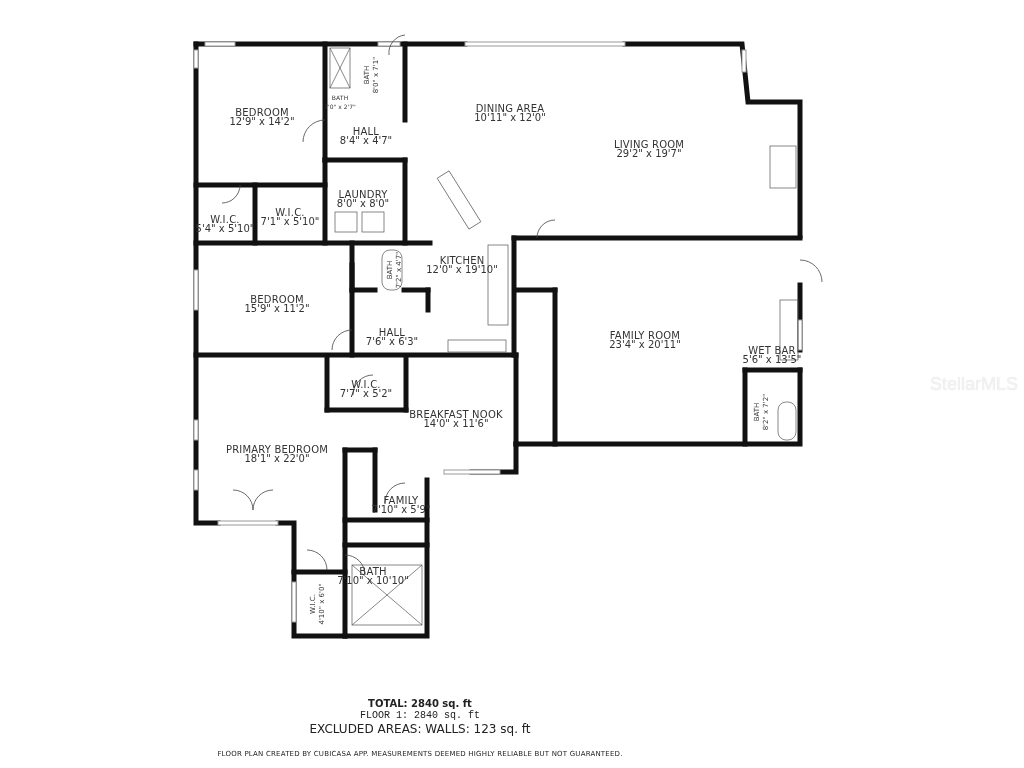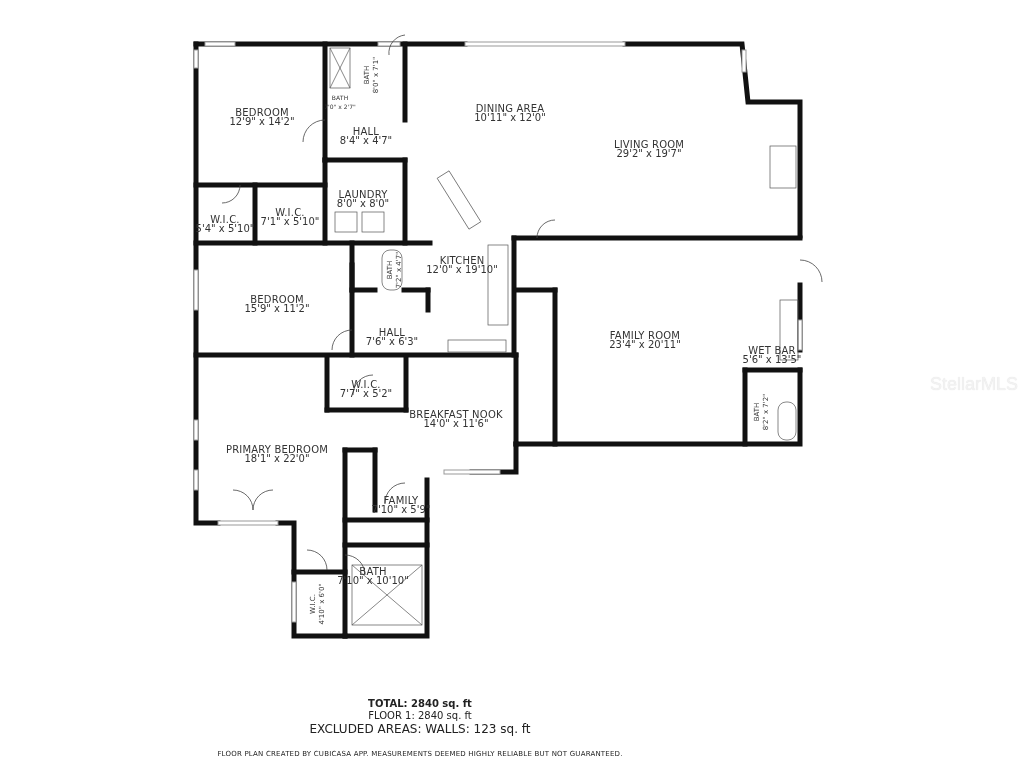--- a/index.html
+++ b/index.html
@@ -4,21 +4,21 @@
 <style>
   html,body{margin:0;padding:0;background:#fff;}
   body{width:1024px;height:768px;position:relative;overflow:hidden;font-family:"DejaVu Sans",sans-serif;color:#222;}
   svg{position:absolute;left:0;top:0;}
   .label{position:absolute;text-align:center;font-size:10px;line-height:9px;color:#333;white-space:nowrap;transform:translateX(-50%);}
   .label .n{display:block;letter-spacing:0.2px;}
   .label .d{display:block;}
   .vlabel{position:absolute;font-size:7px;line-height:9px;color:#333;white-space:nowrap;transform:translate(-50%,-50%) rotate(-90deg);text-align:center;}
   .footer{position:absolute;left:0;width:840px;text-align:center;}
   .total{top:698px;font-size:10px;font-weight:bold;}
-  .floor{top:710px;font-size:10px;}
+  .floor{top:710px;font-size:10px;font-family:Liberation Mono, monospace;}
   .excl{top:722px;font-size:12px;}
   .credit{top:742px;font-size:7px;letter-spacing:0.2px;margin-top:8px;}
   .wm{position:absolute;left:930px;top:374px;font-size:18px;color:#f2f2f2;text-shadow:0 0 1px #ddd;font-family:"Liberation Sans",sans-serif;}
 </style>
 </head>
 <body>
 
 <svg width="1024" height="768">
   <g fill="none" stroke="#111" stroke-width="5" stroke-linecap="square">
 

